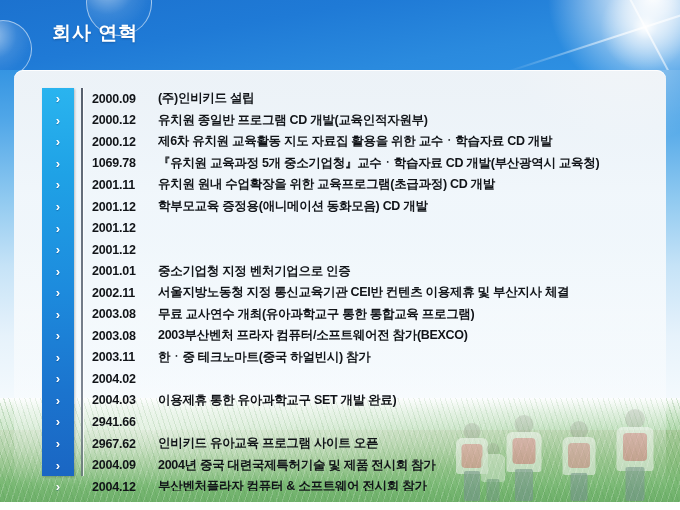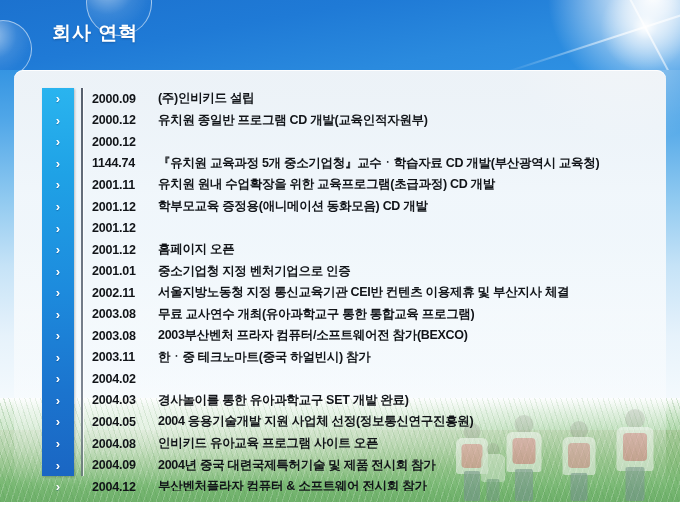--- a/index.html
+++ b/index.html
@@ -341,44 +341,44 @@
             <span class="desc">(주)인비키드 설립</span>
           </div>
           <div class="row">
             <span class="chev">›</span>
             <span class="date">2000.12</span>
             <span class="desc">유치원 종일반 프로그램 CD 개발(교육인적자원부)</span>
           </div>
           <div class="row">
             <span class="chev">›</span>
             <span class="date">2000.12</span>
-          </div>
-          <div class="row">
-            <span class="chev">›</span>
-            <span class="date">1144.74</span>
+            <span class="desc">제6차 유치원 교육활동 지도 자료집 활용을 위한 교수ㆍ학습자료 CD 개발</span>
+          </div>
+          <div class="row">
+            <span class="chev">›</span>
+            <span class="date">1069.78</span>
             <span class="desc">『유치원 교육과정 5개 중소기업청』교수ㆍ학습자료 CD 개발(부산광역시 교육청)</span>
           </div>
           <div class="row">
             <span class="chev">›</span>
             <span class="date">2001.11</span>
             <span class="desc">유치원 원내 수업확장을 위한 교육프로그램(초급과정) CD 개발</span>
           </div>
           <div class="row">
             <span class="chev">›</span>
             <span class="date">2001.12</span>
             <span class="desc">학부모교육 증정용(애니메이션 동화모음) CD 개발</span>
           </div>
           <div class="row">
             <span class="chev">›</span>
             <span class="date">2001.12</span>
           </div>
           <div class="row">
             <span class="chev">›</span>
             <span class="date">2001.12</span>
-            <span class="desc">홈페이지 오픈</span>
           </div>
           <div class="row">
             <span class="chev">›</span>
             <span class="date">2001.01</span>
             <span class="desc">중소기업청 지정 벤처기업으로 인증</span>
           </div>
           <div class="row">
             <span class="chev">›</span>
             <span class="date">2002.11</span>
             <span class="desc">서울지방노동청 지정 통신교육기관 CEI반 컨텐츠 이용제휴 및 부산지사 체결</span>
@@ -398,30 +398,29 @@
             <span class="date">2003.11</span>
             <span class="desc">한ㆍ중 테크노마트(중국 하얼빈시) 참가</span>
           </div>
           <div class="row">
             <span class="chev">›</span>
             <span class="date">2004.02</span>
           </div>
           <div class="row">
             <span class="chev">›</span>
             <span class="date">2004.03</span>
-            <span class="desc">경사놀이를 통한 유아과학교구 SET 개발 완료)</span>
-          </div>
-          <div class="row">
-            <span class="chev">›</span>
-            <span class="date">2004.05</span>
-            <span class="desc">2004 응용기술개발 지원 사업체 선정(정보통신연구진흥원)</span>
-          </div>
-          <div class="row">
-            <span class="chev">›</span>
-            <span class="date">2004.08</span>
+            <span class="desc">이용제휴 통한 유아과학교구 SET 개발 완료)</span>
+          </div>
+          <div class="row">
+            <span class="chev">›</span>
+            <span class="date">2941.66</span>
+          </div>
+          <div class="row">
+            <span class="chev">›</span>
+            <span class="date">2967.62</span>
             <span class="desc">인비키드 유아교육 프로그램 사이트 오픈</span>
           </div>
           <div class="row">
             <span class="chev">›</span>
             <span class="date">2004.09</span>
             <span class="desc">2004년 중국 대련국제특허기술 및 제품 전시회 참가</span>
           </div>
           <div class="row">
             <span class="chev">›</span>
             <span class="date">2004.12</span>

